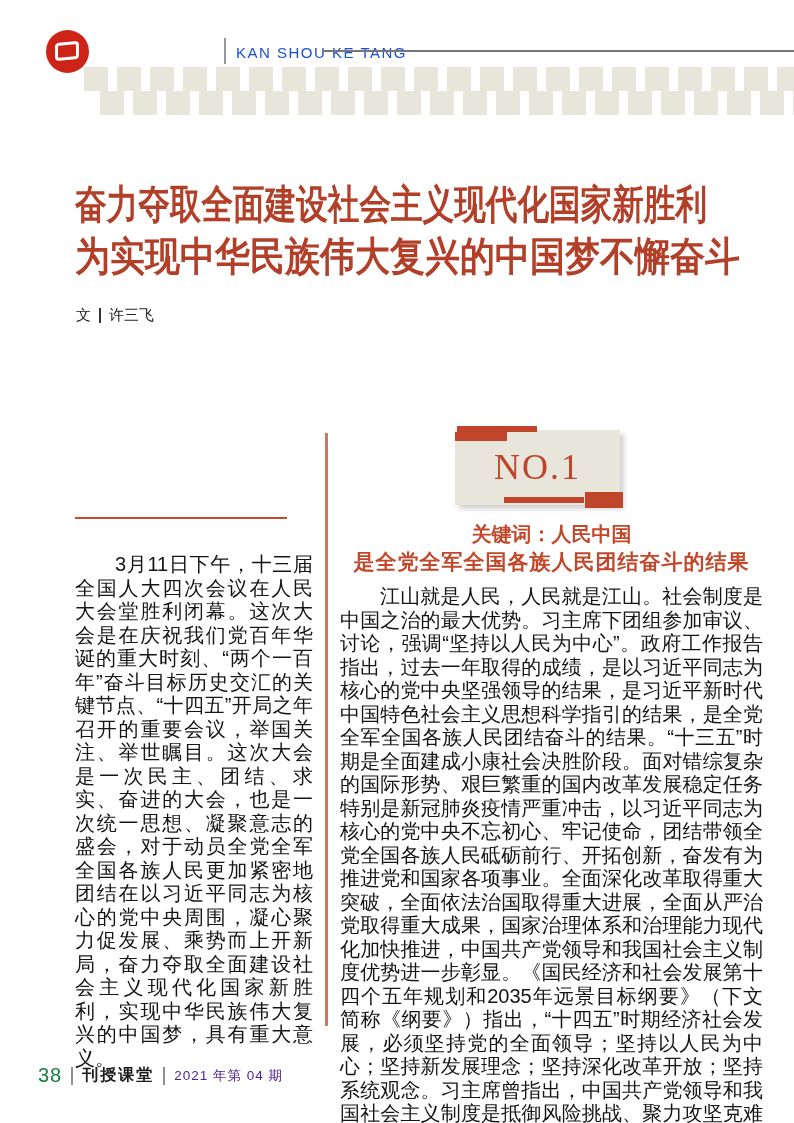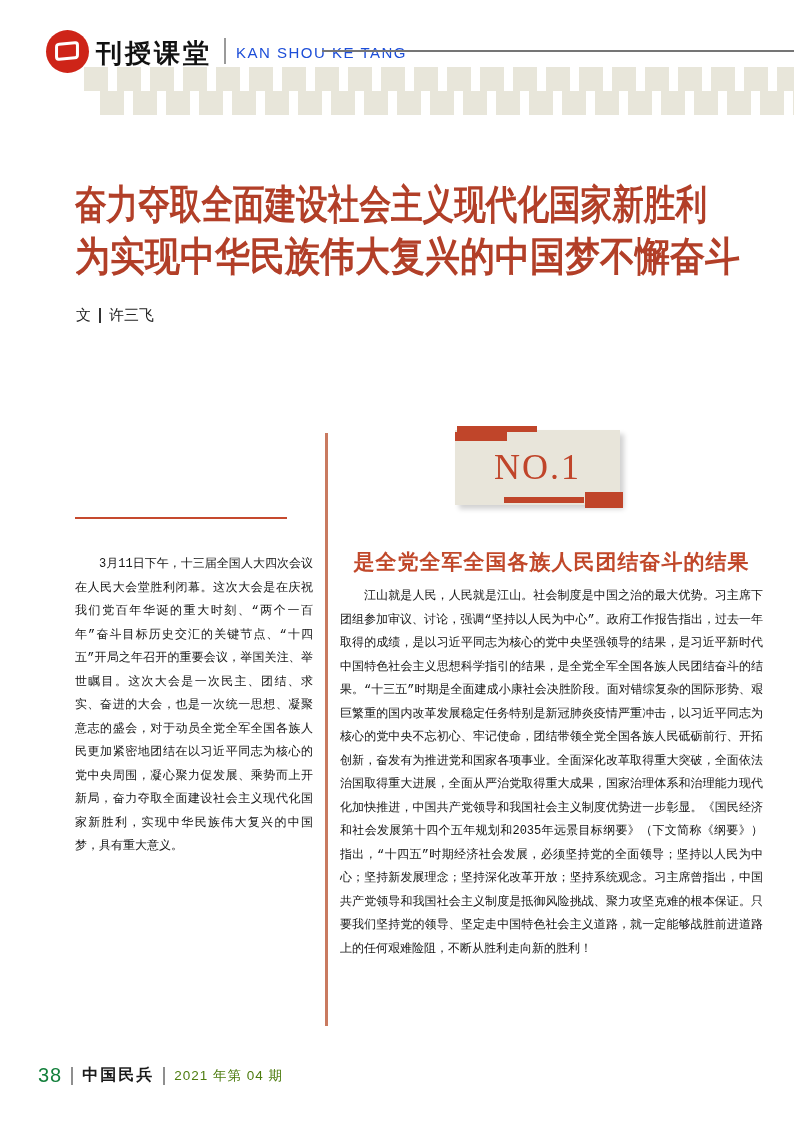--- a/index.html
+++ b/index.html
@@ -70,22 +70,22 @@
   
   .left-rule {
     position: absolute; left: 75px; top: 517px;
     width: 212px; height: 2px; background: #c64a2e;
   }
   .col-divider {
     position: absolute; left: 325px; top: 433px;
     width: 3px; height: 593px; background: #c97a60;
   }
   .body-text {
-    font-family: Liberation Mono, monospace;
-    font-size: 12px; line-height: 23.5px;
+    font-family: Liberation Sans, sans-serif;
+    font-size: 20px; line-height: 23.5px;
     text-align: justify; text-indent: 2em; color: #141414;
   }
   .left-col  { position: absolute; left: 75px;  top: 553px; width: 238px; }
   .right-col { position: absolute; left: 340px; top: 585px; width: 423px; }
 
   
   .badge {
     position: absolute; left: 455px; top: 430px;
     width: 165px; height: 75px;
     background: #e8e5da;
@@ -117,31 +117,30 @@
   }
 
   
   .footer {
     position: absolute; left: 38px; top: 1064px;
     display: flex; align-items: center;
   }
   .footer .page-num { font-size: 20px; color: #15803d; letter-spacing: 1px; }
   .footer .fsep { width: 2px; height: 18px; background: #8f8f8f; margin: 0 9px; }
   .footer .mag { font-size: 16px; font-weight: 700; color: #1a1a1a; letter-spacing: 2px; }
-  .footer .issue { font-size: 13.5px; color: #4d7c0f; letter-spacing: 1px; }
+  .footer .issue { font-size: 13.5px; color: #4c1d95; letter-spacing: 1px; }
 </style>
 </head>
 <body>
 
 <div class="page">
 
   <div class="logo-circle">
     <div class="logo-screen"></div>
   </div>
-  <div class="brand-cn">刊授课堂</div>
   <div class="brand-divider"></div>
   <div class="brand-en">KAN SHOU KE TANG</div>
   <div class="header-line"></div>
   <div class="checker-row r1"></div>
   <div class="checker-row r2"></div>
 
   <div class="title">
     <span class="title-line l1">奋力夺取全面建设社会主义现代化国家新胜利</span>
     <span class="title-line l2">为实现中华民族伟大复兴的中国梦不懈奋斗</span>
   </div>
@@ -158,25 +157,26 @@
   <div class="left-col body-text">3月11日下午，十三届全国人大四次会议在人民大会堂胜利闭幕。这次大会是在庆祝我们党百年华诞的重大时刻、“两个一百年”奋斗目标历史交汇的关键节点、“十四五”开局之年召开的重要会议，举国关注、举世瞩目。这次大会是一次民主、团结、求实、奋进的大会，也是一次统一思想、凝聚意志的盛会，对于动员全党全军全国各族人民更加紧密地团结在以习近平同志为核心的党中央周围，凝心聚力促发展、乘势而上开新局，奋力夺取全面建设社会主义现代化国家新胜利，实现中华民族伟大复兴的中国梦，具有重大意义。</div>
 
   <div class="badge">
     <div class="acc tl-thin"></div>
     <div class="acc tl-thick"></div>
     <div class="acc br-thin"></div>
     <div class="acc br-thick"></div>
     <div class="badge-label">NO.1</div>
   </div>
 
+  <div class="kw-title">关键词：人民中国</div>
   <div class="kw-subtitle">是全党全军全国各族人民团结奋斗的结果</div>
 
   <div class="right-col body-text">江山就是人民，人民就是江山。社会制度是中国之治的最大优势。习主席下团组参加审议、讨论，强调“坚持以人民为中心”。政府工作报告指出，过去一年取得的成绩，是以习近平同志为核心的党中央坚强领导的结果，是习近平新时代中国特色社会主义思想科学指引的结果，是全党全军全国各族人民团结奋斗的结果。“十三五”时期是全面建成小康社会决胜阶段。面对错综复杂的国际形势、艰巨繁重的国内改革发展稳定任务特别是新冠肺炎疫情严重冲击，以习近平同志为核心的党中央不忘初心、牢记使命，团结带领全党全国各族人民砥砺前行、开拓创新，奋发有为推进党和国家各项事业。全面深化改革取得重大突破，全面依法治国取得重大进展，全面从严治党取得重大成果，国家治理体系和治理能力现代化加快推进，中国共产党领导和我国社会主义制度优势进一步彰显。《国民经济和社会发展第十四个五年规划和2035年远景目标纲要》（下文简称《纲要》）指出，“十四五”时期经济社会发展，必须坚持党的全面领导；坚持以人民为中心；坚持新发展理念；坚持深化改革开放；坚持系统观念。习主席曾指出，中国共产党领导和我国社会主义制度是抵御风险挑战、聚力攻坚克难的根本保证。只要我们坚持党的领导、坚定走中国特色社会主义道路，就一定能够战胜前进道路上的任何艰难险阻，不断从胜利走向新的胜利！</div>
 
   <div class="footer">
     <span class="page-num">38</span>
     <span class="fsep"></span>
-    <span class="mag">中国民兵</span>
+    <span class="mag">刊授课堂</span>
     <span class="fsep"></span>
     <span class="issue">2021 年第 04 期</span>
   </div>
 
 </div>
 
 </body></html>

